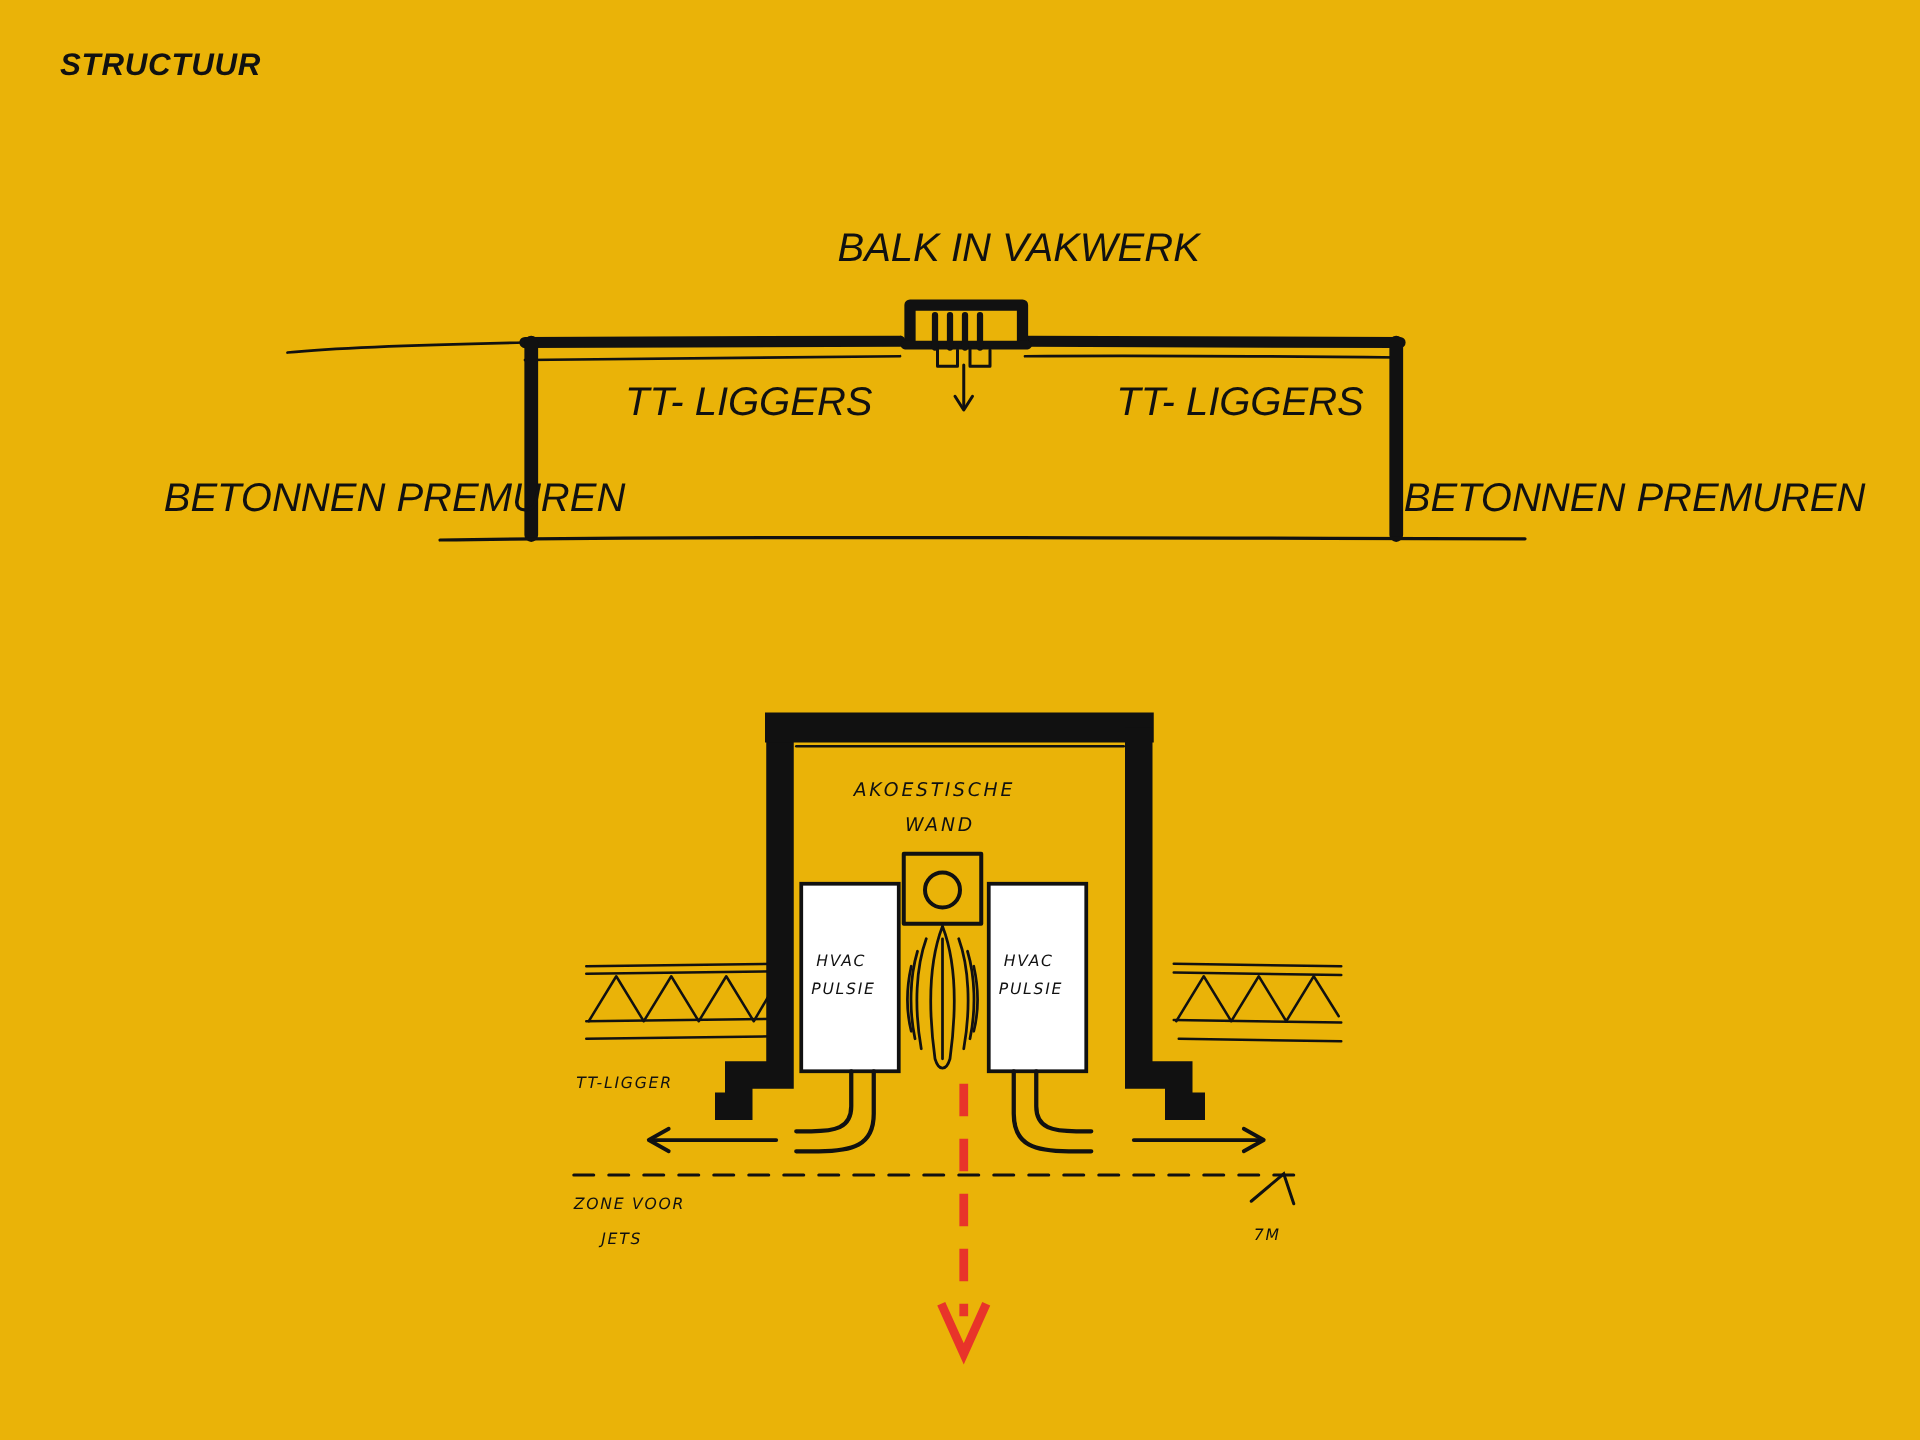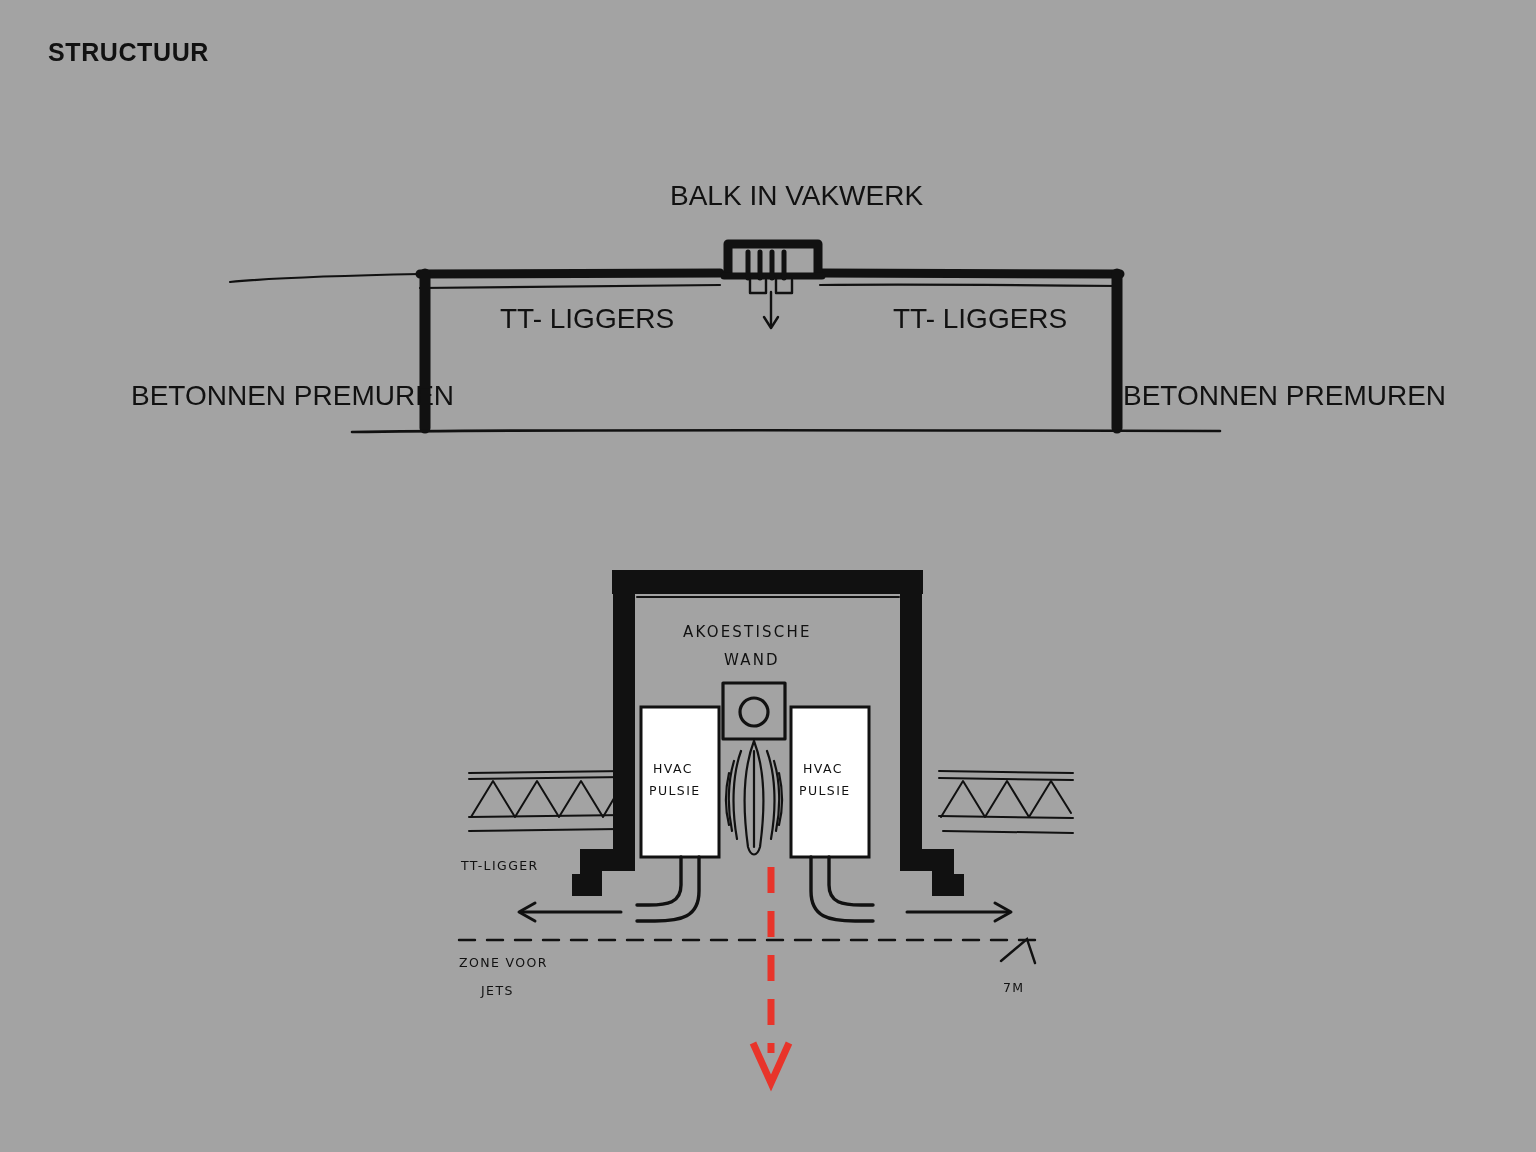--- a/index.html
+++ b/index.html
@@ -11,34 +11,35 @@
     width: 1536px;
     height: 1152px;
     position: relative;
     overflow: hidden;
     font-family: "Liberation Sans", sans-serif;
     color: #111111;
   }
   #slide {
     position: absolute;
     inset: 0;
-    background: #a3a3a3;
+    background: #eab308;
+    font-style: italic;
   }
   .slide-title {
     position: absolute;
     left: 48px;
     top: 38px;
     font-size: 25px;
     font-weight: 700;
     letter-spacing: 0.6px;
     color: #111111;
   }
   .label {
     position: absolute;
-    font-size: 28px;
+    font-size: 32px;
     color: #111111;
     white-space: nowrap;
   }
   
   #upper-section {
     position: absolute;
     left: 120px;
     top: 160px;
     width: 1300px;
     height: 300px;

